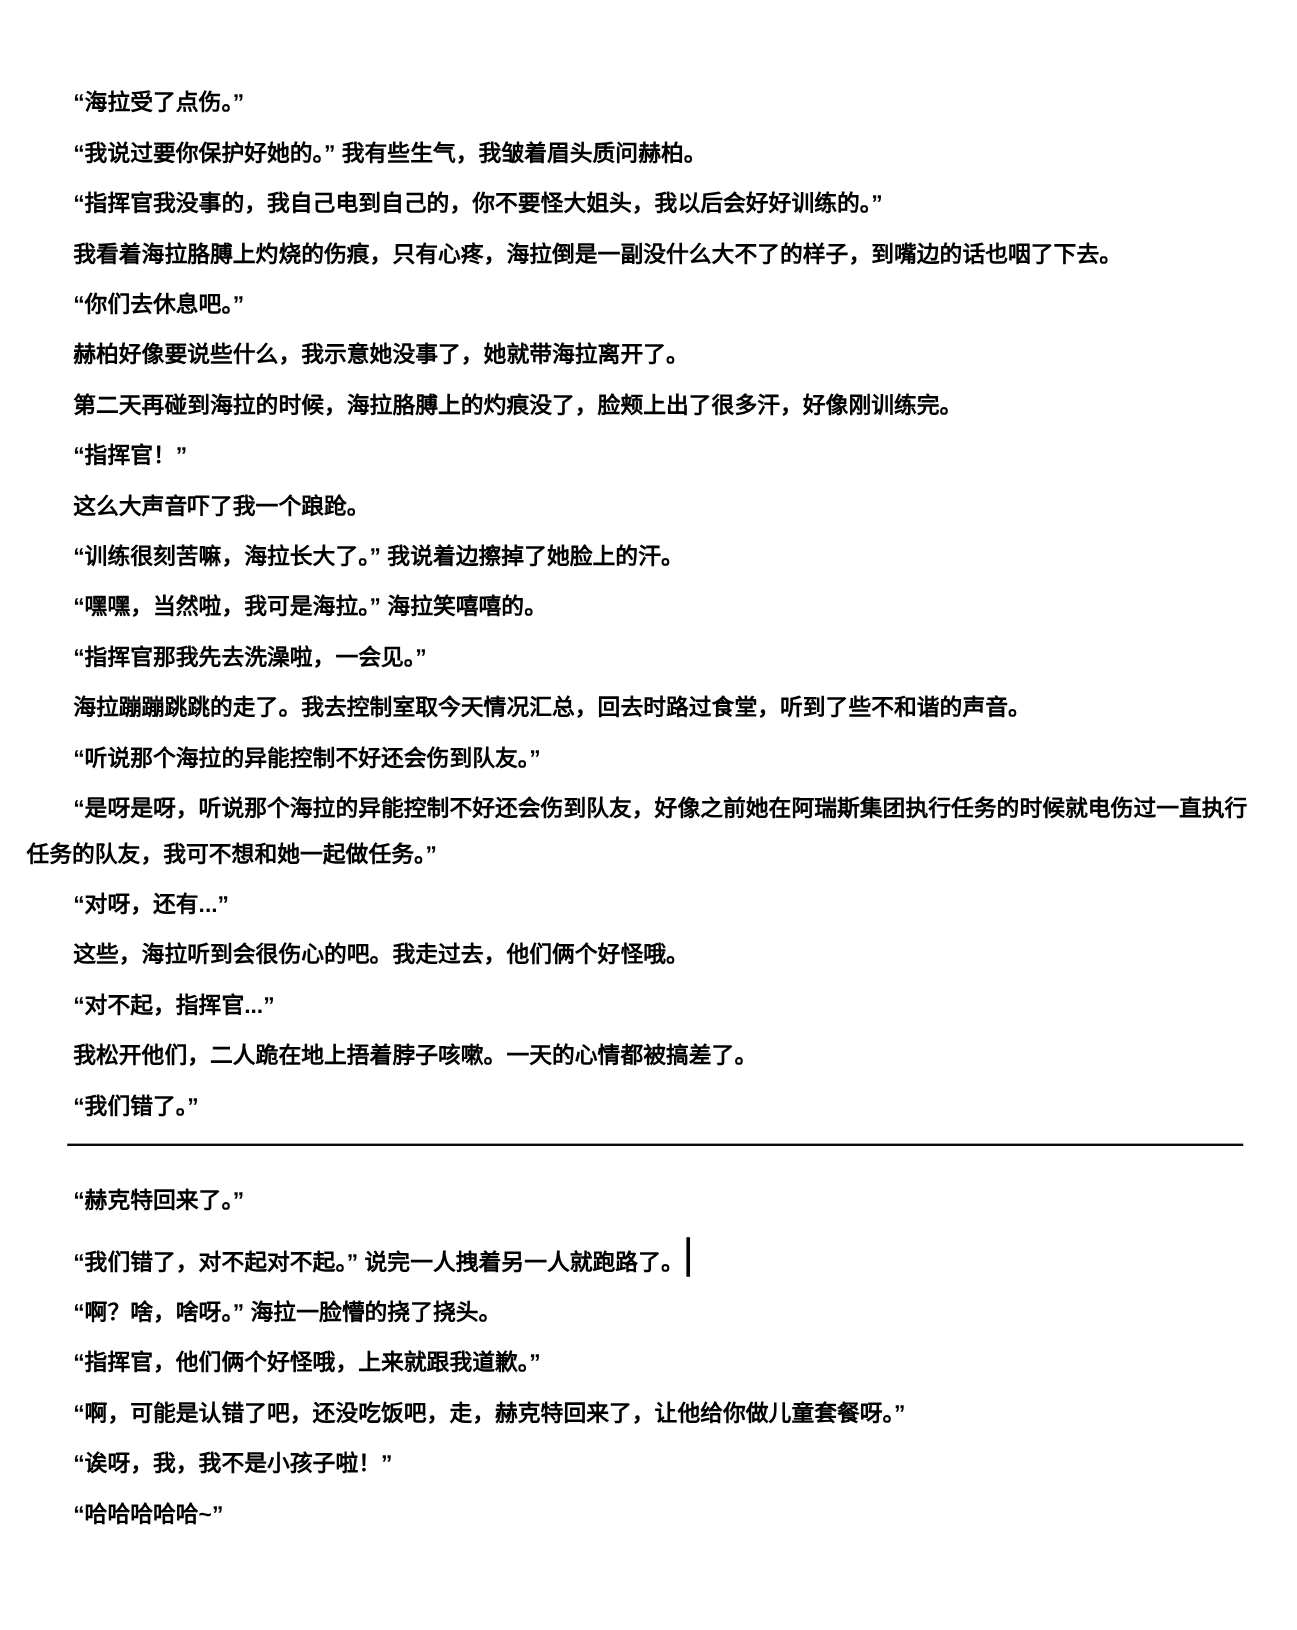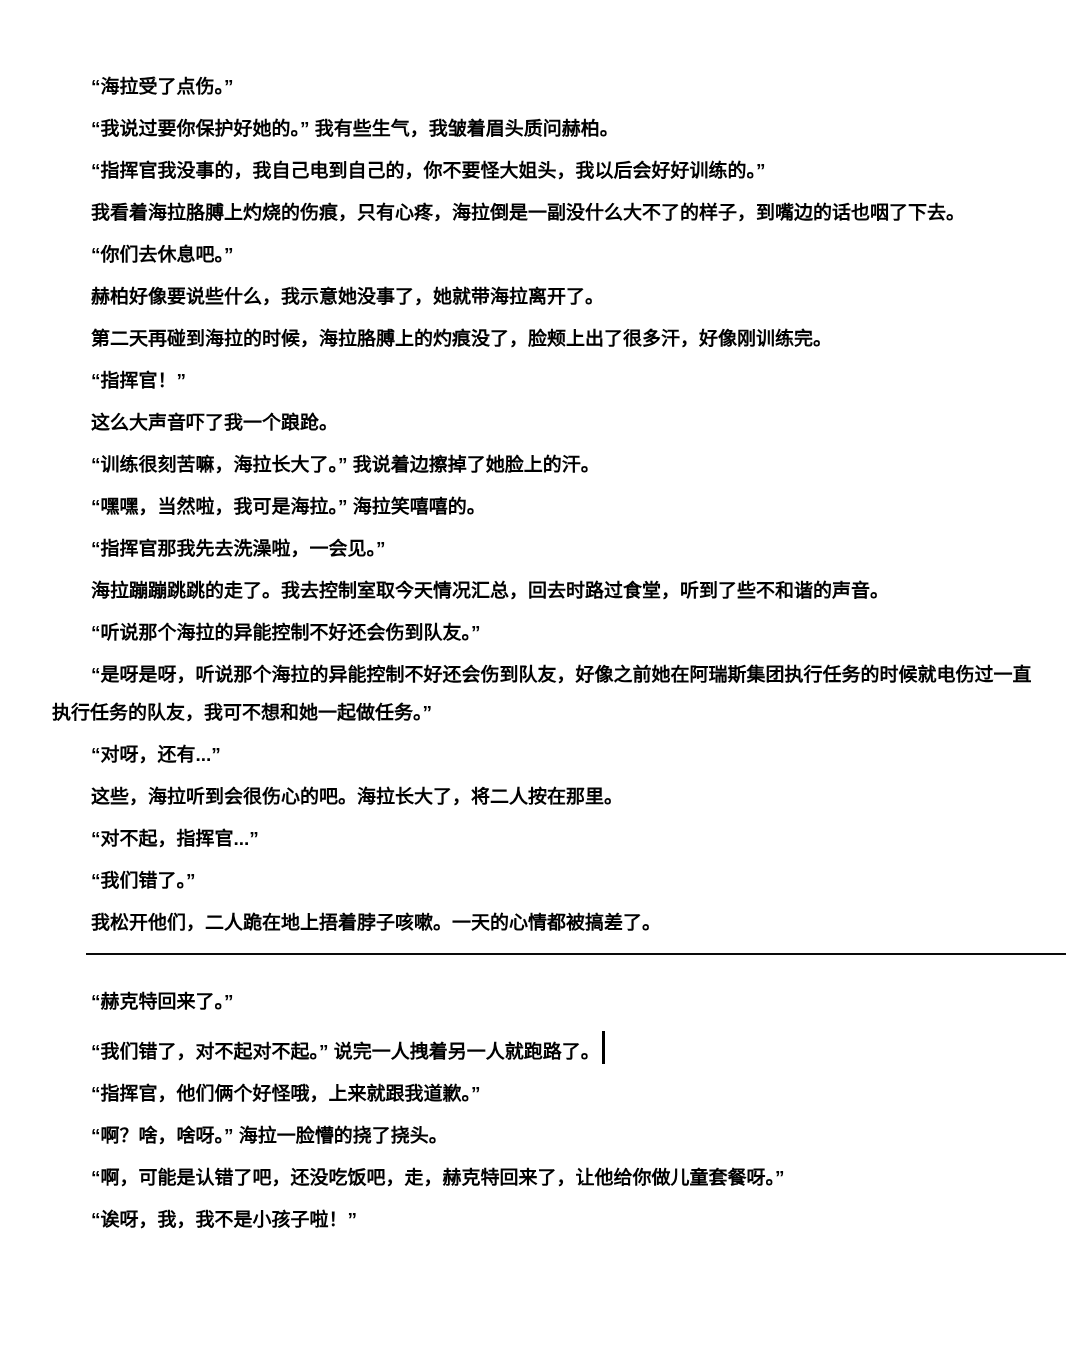--- a/index.html
+++ b/index.html
@@ -9,21 +9,21 @@
   }
   body {
     width: 1081px;
     height: 1358px;
     overflow: hidden;
   }
   .page {
     box-sizing: border-box;
     width: 1081px;
     min-height: 1358px;
-    padding: 68px 33px 20px 52px;
+    padding: 68px 33px 20px 22px;
     background: #ffffff;
     font-family: "Liberation Sans", "DejaVu Sans", sans-serif;
     font-weight: 700;
     font-size: 19px;
     line-height: 38px;
     color: #000000;
     letter-spacing: 0;
   }
   .para {
     margin: 0 0 4px 0;
@@ -61,27 +61,28 @@
       <p class="para">第二天再碰到海拉的时候，海拉胳膊上的灼痕没了，脸颊上出了很多汗，好像刚训练完。</p>
       <p class="para">“指挥官！”</p>
       <p class="para">这么大声音吓了我一个踉跄。</p>
       <p class="para">“训练很刻苦嘛，海拉长大了。” 我说着边擦掉了她脸上的汗。</p>
       <p class="para">“嘿嘿，当然啦，我可是海拉。” 海拉笑嘻嘻的。</p>
       <p class="para">“指挥官那我先去洗澡啦，一会见。”</p>
       <p class="para">海拉蹦蹦跳跳的走了。我去控制室取今天情况汇总，回去时路过食堂，听到了些不和谐的声音。</p>
       <p class="para">“听说那个海拉的异能控制不好还会伤到队友。”</p>
       <p class="para">“是呀是呀，听说那个海拉的异能控制不好还会伤到队友，好像之前她在阿瑞斯集团执行任务的时候就电伤过一直执行任务的队友，我可不想和她一起做任务。”</p>
       <p class="para">“对呀，还有...”</p>
-      <p class="para">这些，海拉听到会很伤心的吧。海拉长大了，将二人按在那里。</p>
+      <p class="para">这些，海拉听到会很伤心的吧。我走过去，他们俩个好怪哦。</p>
       <p class="para">“对不起，指挥官...”</p>
+      <p class="para">我松开他们，二人跪在地上捂着脖子咳嗽。一天的心情都被搞差了。</p>
       <p class="para">“我们错了。”</p>
-      <p class="para">我松开他们，二人跪在地上捂着脖子咳嗽。一天的心情都被搞差了。</p>
     </div>
   <div class="divider"></div>
   <div id="block-lower">
       <p class="para">“赫克特回来了。”</p>
       <p class="para">“我们错了，对不起对不起。” 说完一人拽着另一人就跑路了。<span class="caret"></span></p>
+      <p class="para">“啊？啥，啥呀。” 海拉一脸懵的挠了挠头。</p>
       <p class="para">“指挥官，他们俩个好怪哦，上来就跟我道歉。”</p>
-      <p class="para">“啊？啥，啥呀。” 海拉一脸懵的挠了挠头。</p>
       <p class="para">“啊，可能是认错了吧，还没吃饭吧，走，赫克特回来了，让他给你做儿童套餐呀。”</p>
       <p class="para">“诶呀，我，我不是小孩子啦！”</p>
+      <p class="para">“哈哈哈哈哈~”</p>
     </div>
 </div>
 
 </body></html>

